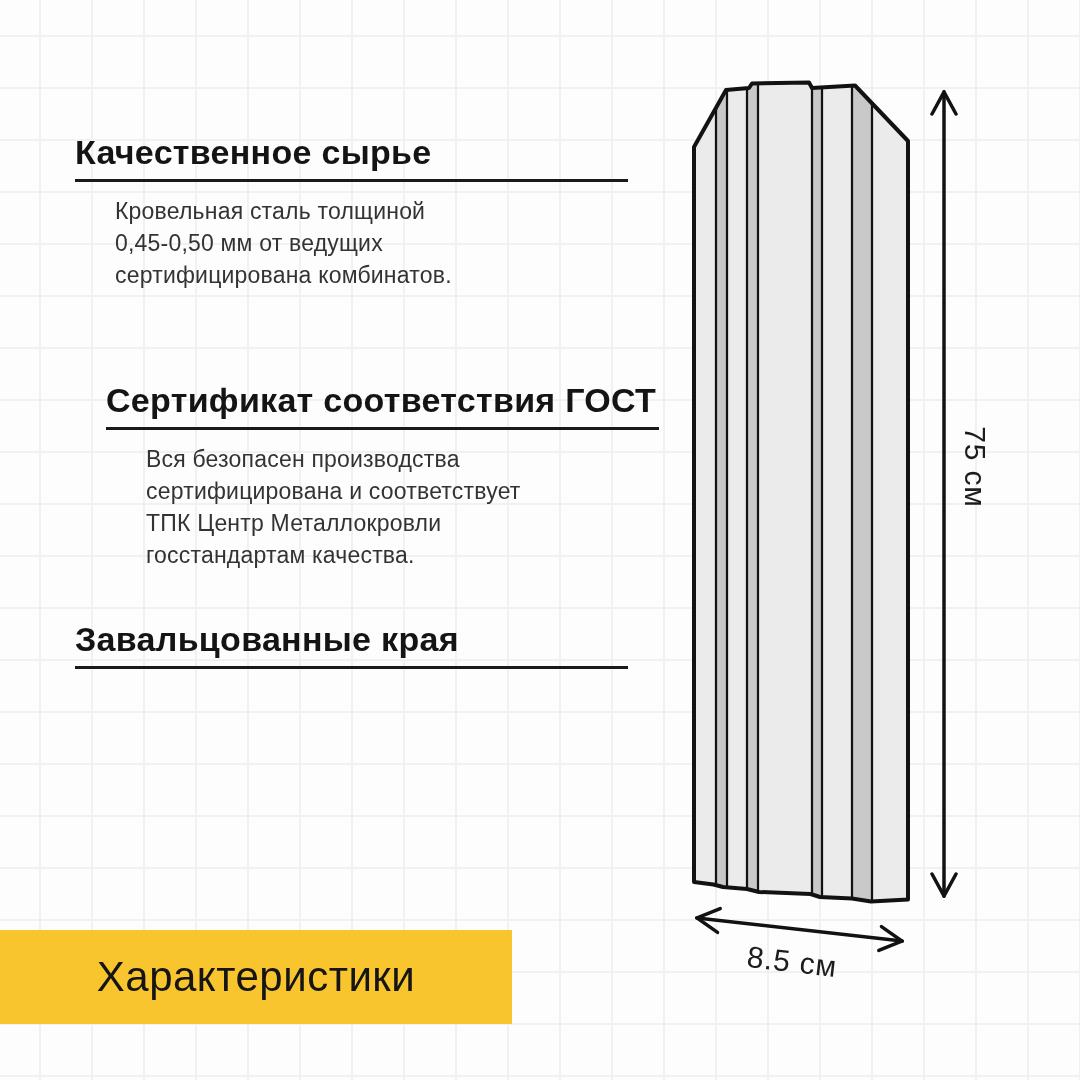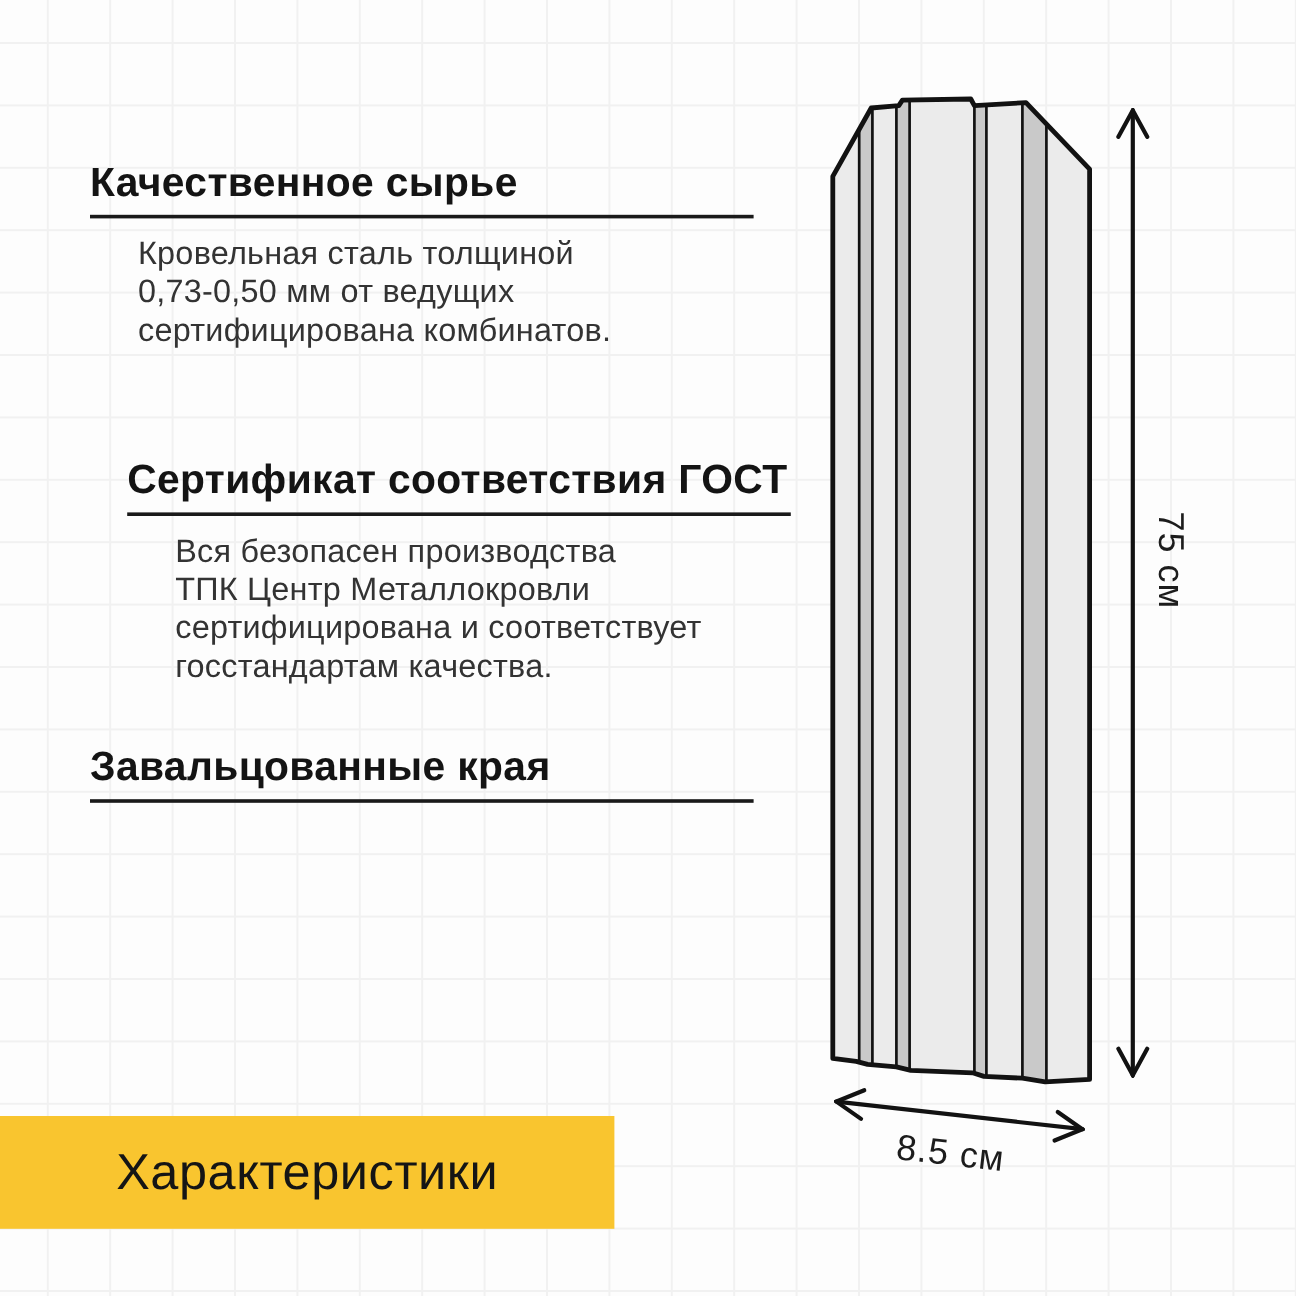--- a/index.html
+++ b/index.html
@@ -16,21 +16,21 @@
   }
   .feature{position:absolute;left:75px;width:570px;}
   #feature-quality{top:133px;}
   #feature-certificate{top:381px;margin-left:31px;}
   #feature-edges{top:620px;}
   .feature-title{
     font-size:34px;font-weight:700;color:#141414;
     letter-spacing:.3px;line-height:1.15;white-space:nowrap;
   }
   .title-rule{width:553px;height:3px;background:#1a1a1a;margin-top:7px;}
-  .feature-body{margin:13px 0 0 40px;font-size:27px;line-height:32px;color:#333333;letter-spacing:.2px;}
+  .feature-body{margin:13px 0 0 40px;font-size:23px;line-height:32px;color:#333333;letter-spacing:.2px;}
   .feature-body div{white-space:nowrap;}
 
   .banner{
     position:absolute;left:0;top:930px;width:512px;height:94px;
     background:var(--accent,#F9C52F);
     display:flex;align-items:center;justify-content:center;
   }
   .banner span{font-size:42px;font-weight:400;color:#151515;letter-spacing:.5px;}
 
   .diagram-svg{position:absolute;left:660px;top:60px;}
@@ -50,32 +50,32 @@
 </head>
 <body>
 
 <div class="canvas">
 
   <section class="feature" id="feature-quality">
     <div class="feature-title">Качественное сырье</div>
     <div class="title-rule"></div>
     <div class="feature-body">
       <div>Кровельная сталь толщиной</div>
-      <div>0,73-0,50 мм от ведущих</div>
+      <div>0,45-0,50 мм от ведущих</div>
       <div>сертифицирована комбинатов.</div>
     </div>
   </section>
 
   <section class="feature" id="feature-certificate">
     <div class="feature-title">Сертификат соответствия ГОСТ</div>
     <div class="title-rule"></div>
     <div class="feature-body">
       <div>Вся безопасен производства</div>
+      <div>сертифицирована и соответствует</div>
       <div>ТПК Центр Металлокровли</div>
-      <div>сертифицирована и соответствует</div>
       <div>госстандартам качества.</div>
     </div>
   </section>
 
   <section class="feature" id="feature-edges">
     <div class="feature-title">Завальцованные края</div>
     <div class="title-rule"></div>
   </section>
 
   <svg class="diagram-svg" width="360" height="950" viewBox="660 60 360 950">

